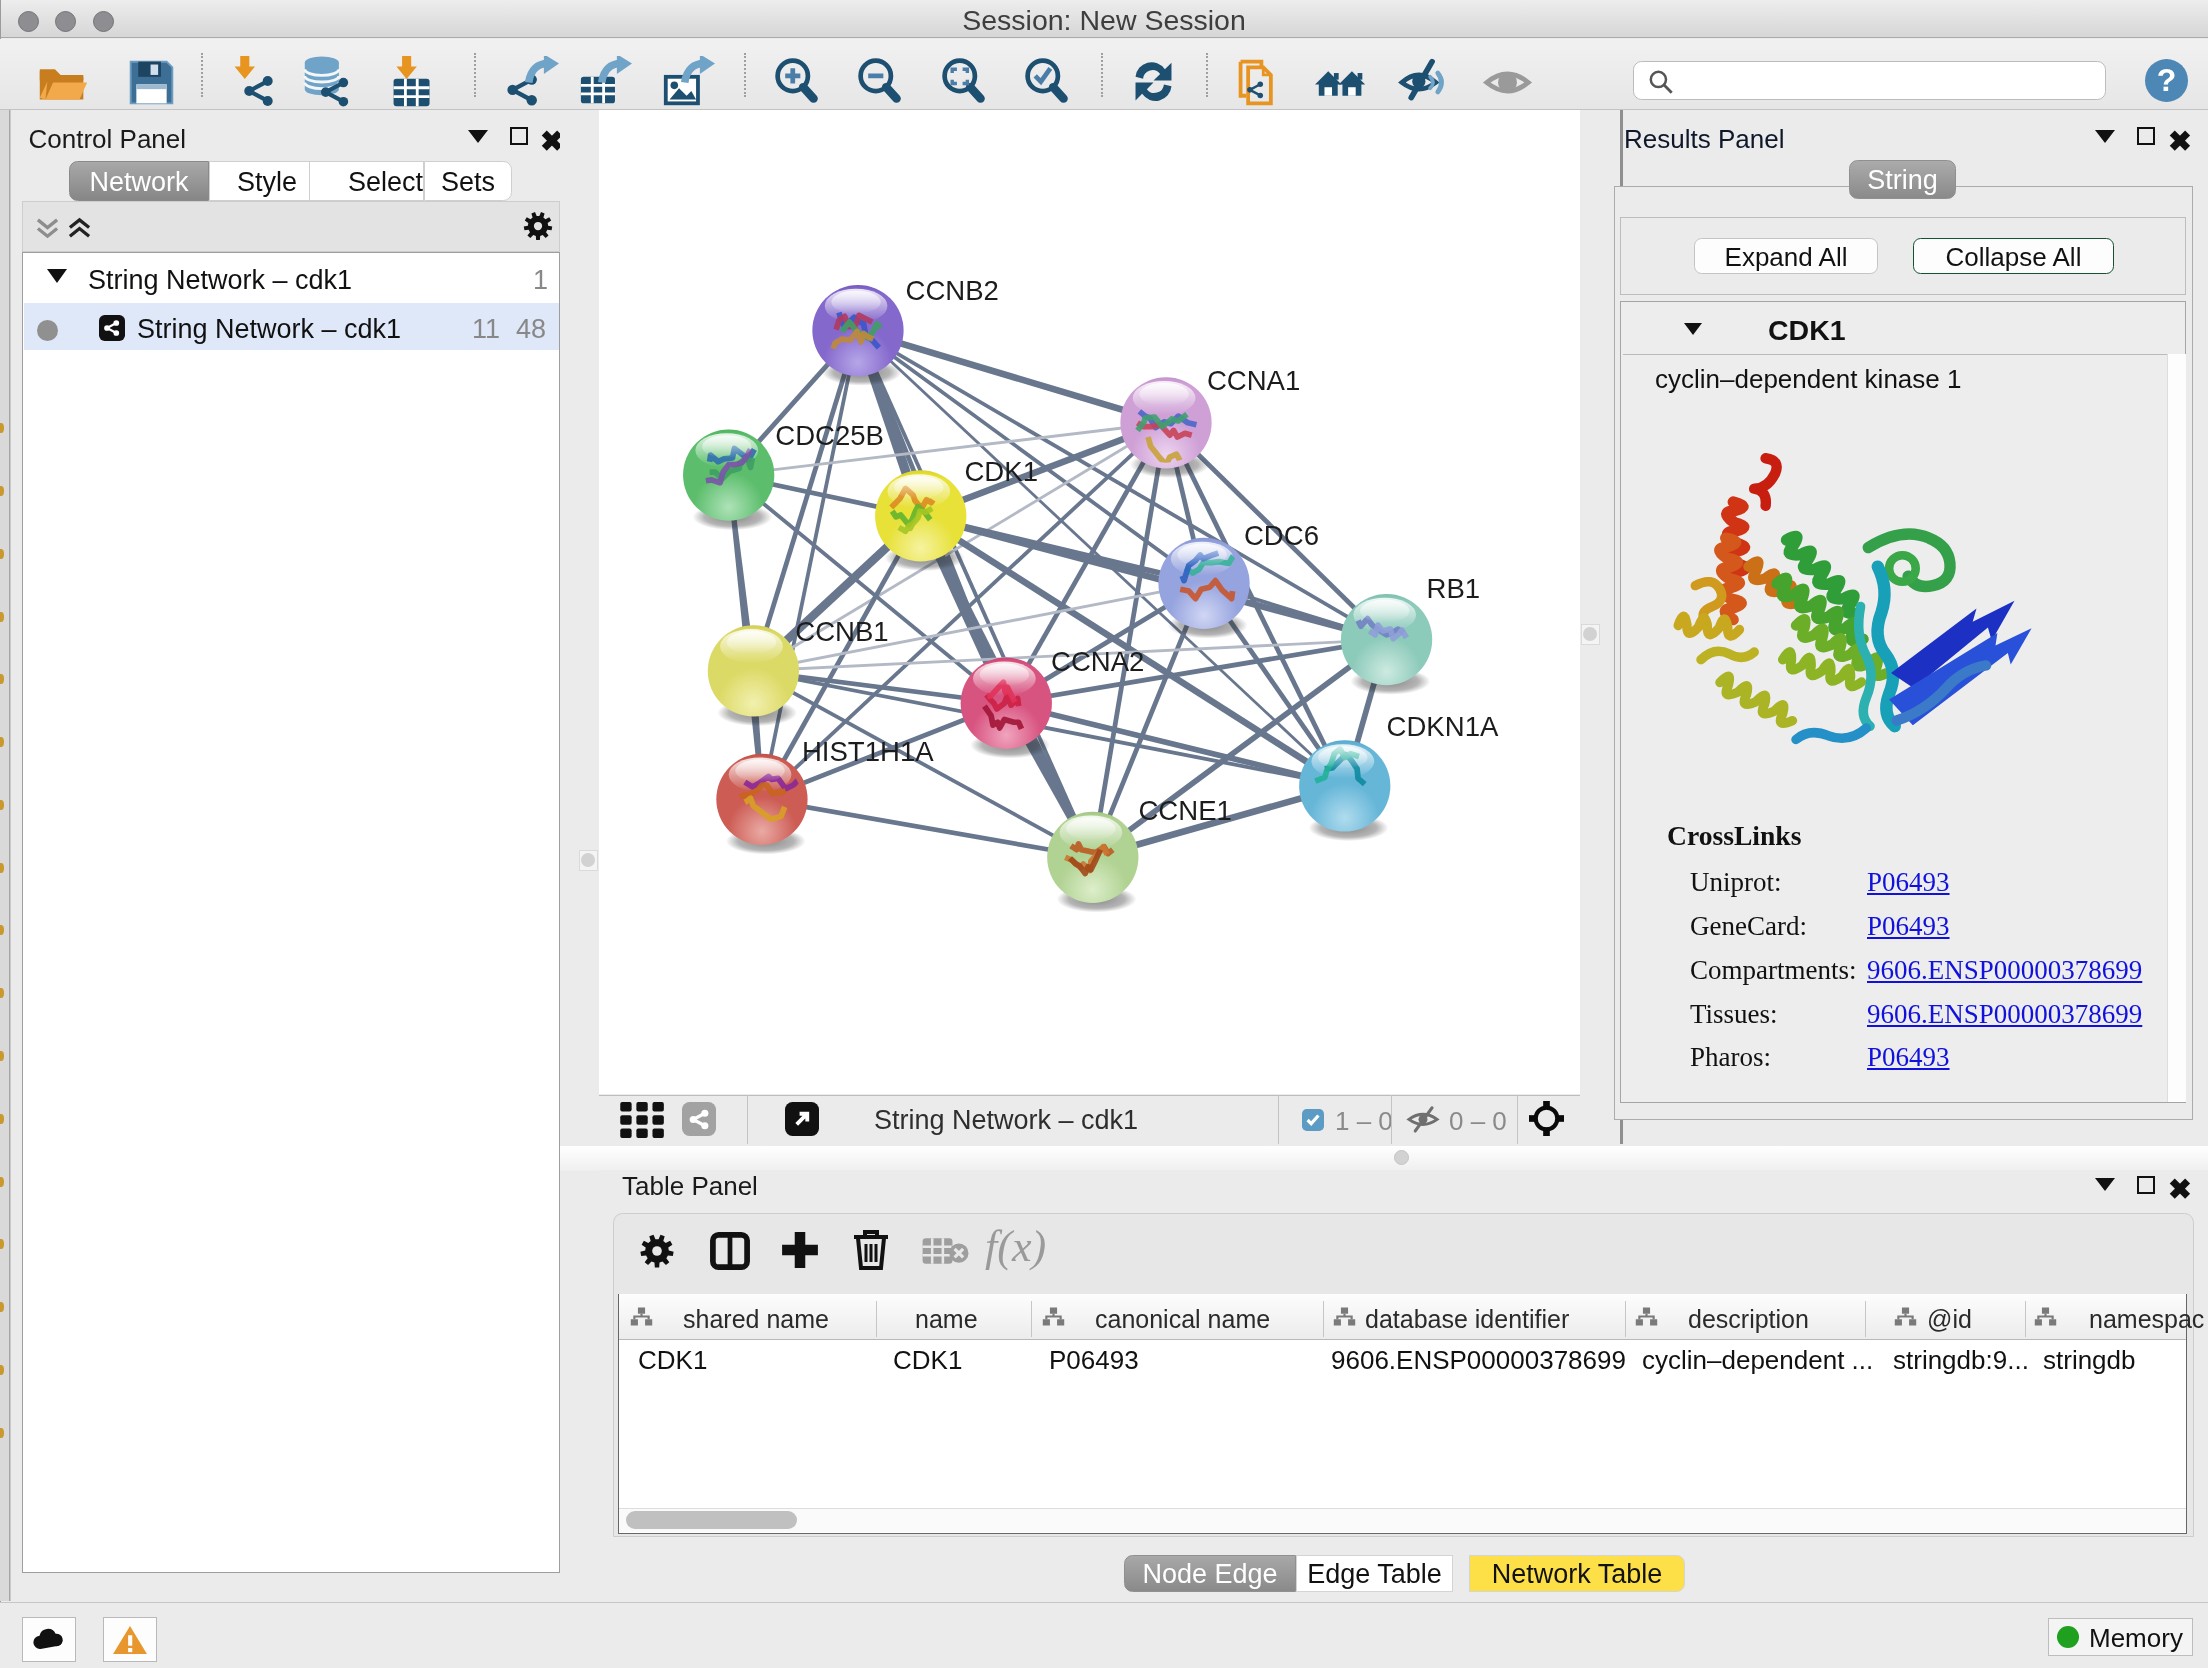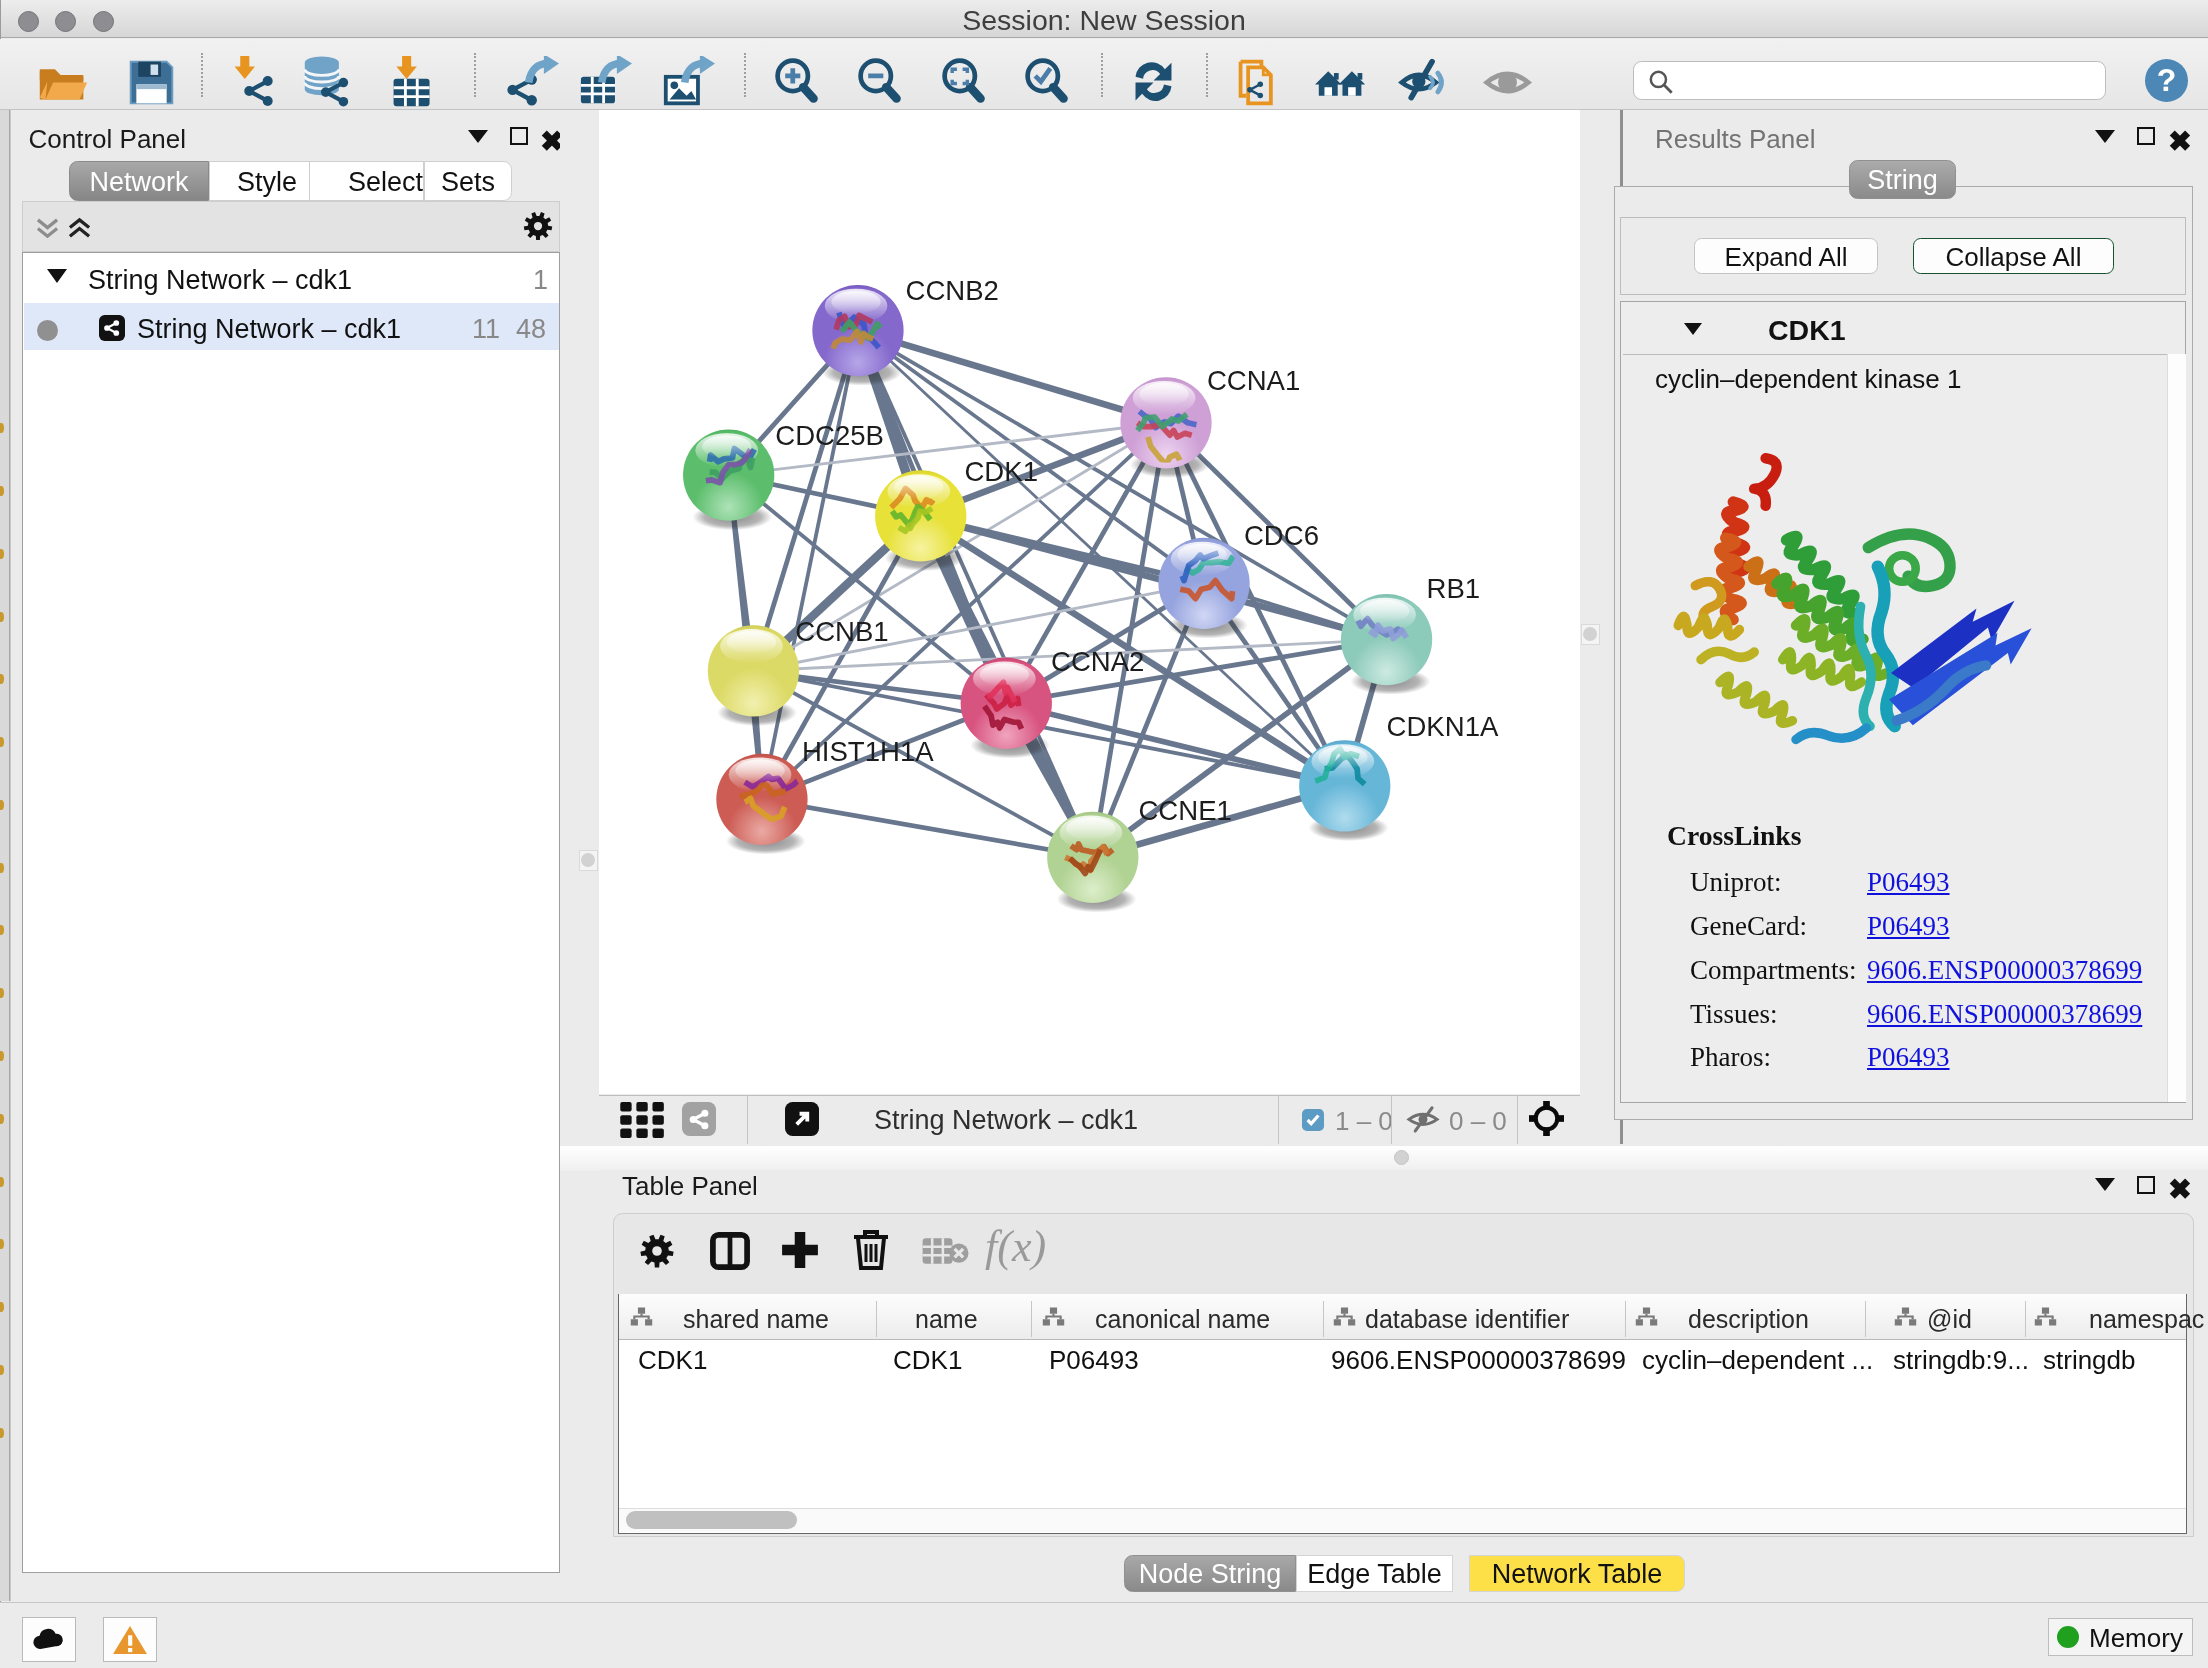--- a/index.html
+++ b/index.html
@@ -561,21 +561,21 @@
 <div style="position:absolute;left:1449px;top:1106px;font-size:26px;color:#8a8a8a;">0 – 0</div>
 <div style="position:absolute;left:1517px;top:1095px;width:1px;height:49px;background:#c4c4c4;"></div>
 <svg class="abs" style="left:1529px;top:1101px" width="35" height="35" viewBox="0 0 42 42">
       <circle cx="21" cy="21" r="13" fill="none" stroke="#0a0a0a" stroke-width="5"></circle>
       <rect x="17" y="0" width="8" height="10" fill="#0a0a0a"></rect>
       <rect x="17" y="32" width="8" height="10" fill="#0a0a0a"></rect>
       <rect x="0" y="17" width="10" height="8" fill="#0a0a0a"></rect>
       <rect x="32" y="17" width="10" height="8" fill="#0a0a0a"></rect>
     </svg>
 <div style="position:absolute;left:1623px;top:110px;width:586px;height:1034px;background:#ebebeb;"></div>
-<div style="position:absolute;left:1624px;top:124px;font-size:26px;color:#737373;padding-left:31px;">Results Panel</div>
+<div style="position:absolute;left:1624px;top:124px;font-size:26px;color:#0f172a;">Results Panel</div>
 <div style="position:absolute;left:2095px;top:130px;width:0;height:0;border-left:10.5px solid transparent;border-right:10.5px solid transparent;border-top:13.3px solid #111;"></div>
     <div style="position:absolute;left:2137px;top:127px;width:18px;height:18px;border:2.9px solid #111;"></div>
     <div style="position:absolute;left:2168px;top:125px;font:bold 28.5px 'Liberation Sans',sans-serif;color:#111;">✖</div>
 <div style="position:absolute;left:1614px;top:186px;width:579px;height:934px;background:#ebebeb;border:1px solid #ababab;"></div>
 <div style="position:absolute;left:1849px;top:160px;width:107px;height:39px;background:linear-gradient(#ababab,#8a8a8a);border:1px solid #909090;border-radius:8.6px;color:#fff;text-align:center;line-height:39px;font-size:27px;">String</div>
 <div style="position:absolute;left:1620px;top:217px;width:566px;height:78px;border:1px solid #bdbdbd;"></div>
 <div style="position:absolute;left:1694px;top:238px;width:184px;height:36px;background:#fdfdfd;border:1px solid #c4c4c4;border-radius:7.6px;text-align:center;line-height:36px;font-size:26px;color:#111;">Expand All</div>
 <div style="position:absolute;left:1913px;top:238px;width:201px;height:36px;background:#fdfdfd;border:1px solid #14532d;border-radius:7.6px;text-align:center;line-height:36px;font-size:26px;color:#111;">Collapse All</div>
 <div style="position:absolute;left:1620px;top:301px;width:566px;height:802px;background:#ededed;border:1px solid #a5a5a5;"></div>
 <div style="position:absolute;left:1684px;top:323px;width:0;height:0;border-left:9.5px solid transparent;border-right:9.5px solid transparent;border-top:12.4px solid #111;"></div>
@@ -688,21 +688,21 @@
 <div style="position:absolute;left:2025px;top:1301px;width:1px;height:36px;background:#c6c6c6;"></div>
 <div style="position:absolute;left:638px;top:1345px;font-size:26px;color:#111;">CDK1</div>
 <div style="position:absolute;left:893px;top:1345px;font-size:26px;color:#111;">CDK1</div>
 <div style="position:absolute;left:1049px;top:1345px;font-size:26px;color:#111;">P06493</div>
 <div style="position:absolute;left:1331px;top:1345px;font-size:26px;color:#111;">9606.ENSP00000378699</div>
 <div style="position:absolute;left:1642px;top:1345px;font-size:26px;color:#111;">cyclin–dependent ...</div>
 <div style="position:absolute;left:1893px;top:1345px;font-size:26px;color:#111;">stringdb:9...</div>
 <div style="position:absolute;left:2043px;top:1345px;font-size:26px;color:#111;">stringdb</div>
 <div style="position:absolute;left:619px;top:1508px;width:1567px;height:24px;background:#fafafa;border-top:1px solid #ddd;"></div>
 <div style="position:absolute;left:626px;top:1511px;width:171px;height:18px;background:#c0c0c0;border-radius:9.5px;"></div>
-<div style="position:absolute;left:1124px;top:1555px;width:172px;height:37px;background:linear-gradient(#a8a8a8,#8a8a8a);border:1px solid #909090;border-radius:8.6px 0 0 8.6px;color:#fff;text-align:center;line-height:37px;font-size:27px;">Node String</div>
+<div style="position:absolute;left:1124px;top:1555px;width:172px;height:37px;background:linear-gradient(#a8a8a8,#8a8a8a);border:1px solid #909090;border-radius:8.6px 0 0 8.6px;color:#fff;text-align:center;line-height:37px;font-size:27px;">Node Edge</div>
 <div style="position:absolute;left:1296px;top:1555px;width:157px;height:37px;background:#fff;border:1px solid #d4d4d4;color:#111;text-align:center;line-height:37px;font-size:27px;">Edge Table</div>
 <div style="position:absolute;left:1469px;top:1555px;width:216px;height:37px;background:#fde047;border:1px solid #d4d4d4;border-radius:0 8.6px 8.6px 0;color:#111;text-align:center;line-height:37px;font-size:27px;">Network Table</div>
 <div style="position:absolute;left:0;top:1602px;width:2208px;height:67px;background:#ebebeb;border-top:1px solid #c6c6c6;"></div>
 <div style="position:absolute;left:22px;top:1617px;width:54px;height:45px;background:#fdfdfd;border:1px solid #b9b9b9;"></div>
 <svg class="abs" style="left:31px;top:1628px" width="36" height="23" viewBox="0 0 38 24">
       <path d="M10 22 a7 7 0 0 1-1-14 a9 9 0 0 1 17-2 a6.5 6.5 0 0 1 3 12.6 Z" fill="#111"></path>
       <circle cx="27" cy="13" r="6" fill="#111"></circle>
     </svg>
 <div style="position:absolute;left:103px;top:1617px;width:54px;height:45px;background:#fdfdfd;border:1px solid #b9b9b9;"></div>
 <svg class="abs" style="left:112px;top:1624px" width="36" height="32" viewBox="0 0 38 34">

